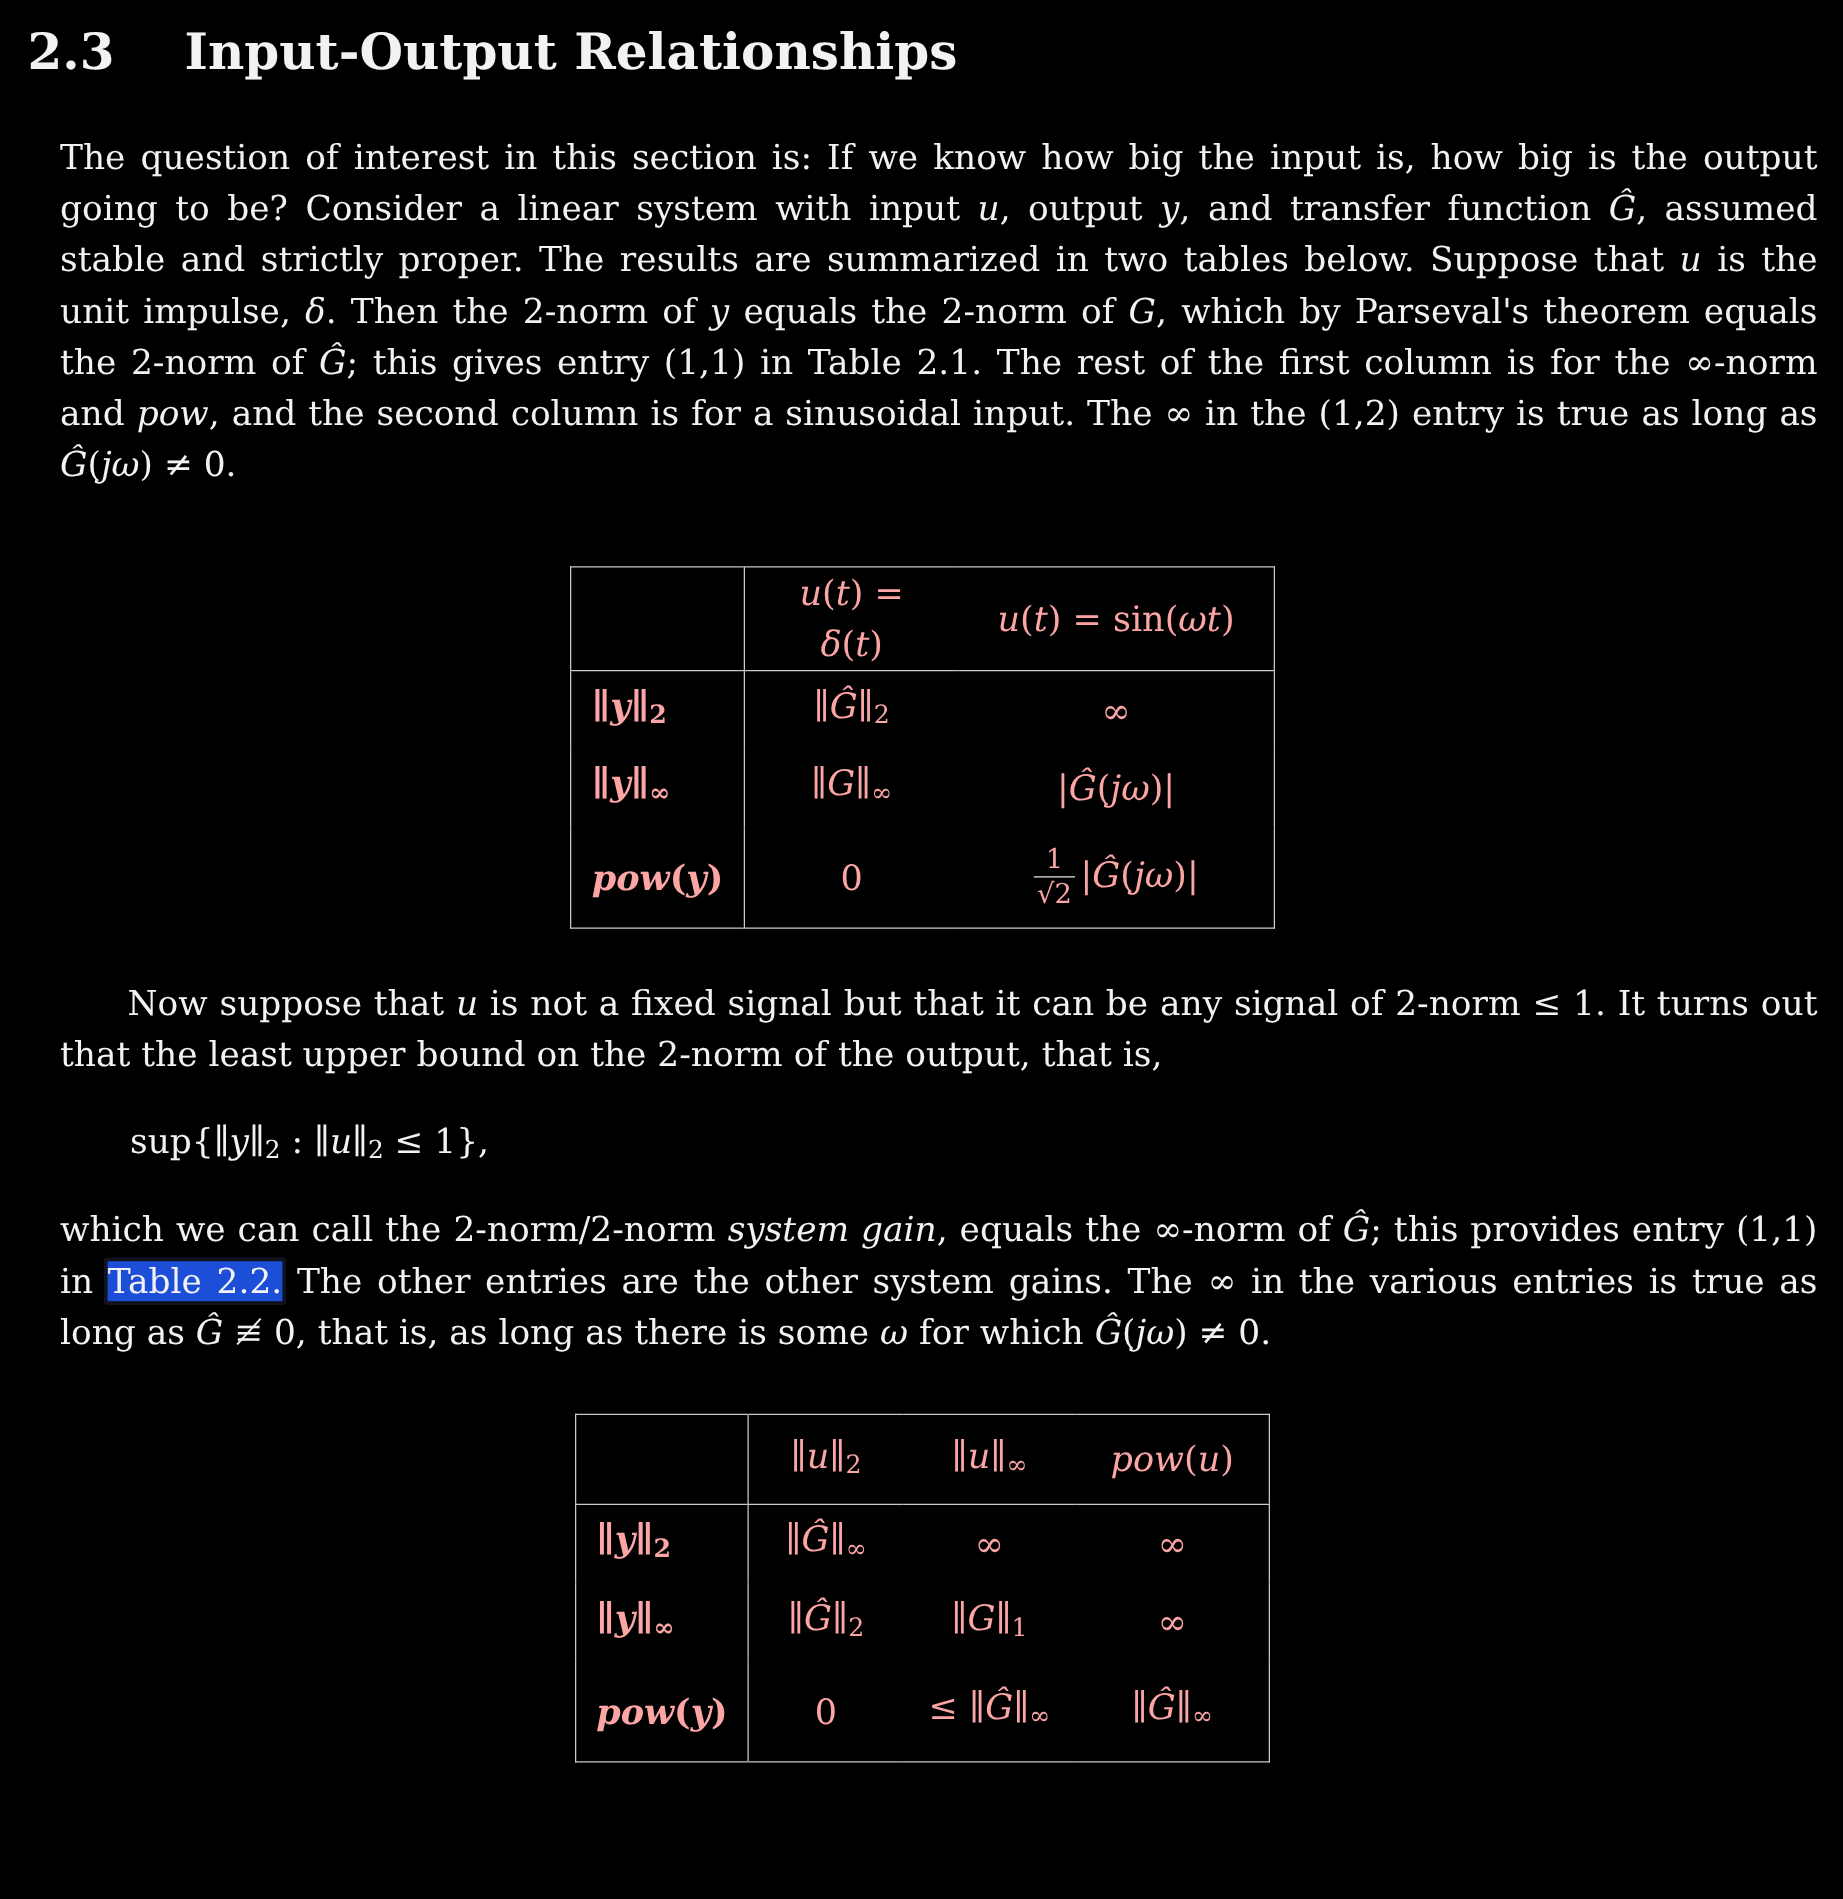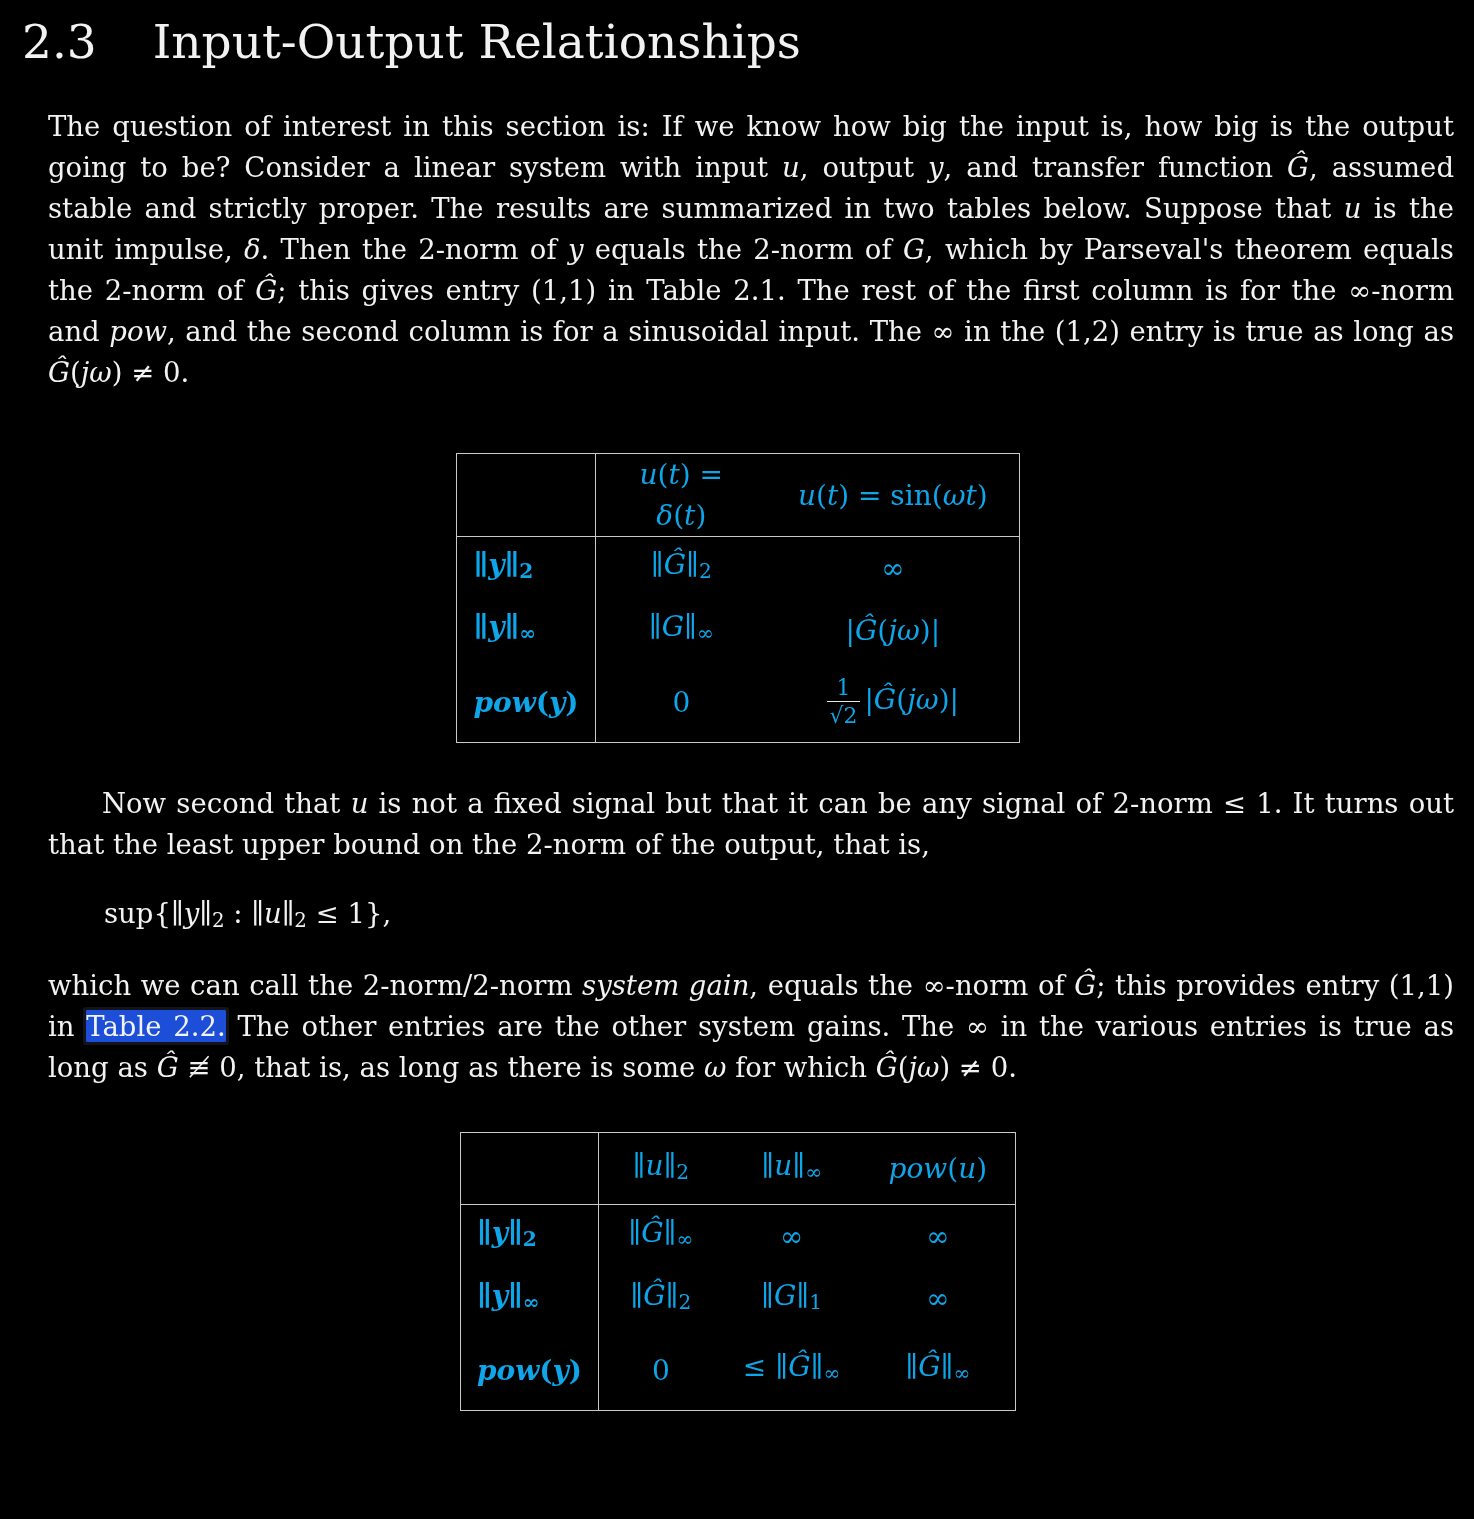--- a/index.html
+++ b/index.html
@@ -9,42 +9,42 @@
     min-height: 1519px;
     box-sizing: border-box;
     background: #000;
     color: #f2f2f2;
     font-family: "DejaVu Serif", "DejaVu Sans", serif;
     font-size: 27.5px;
     line-height: 41px;
     padding: 16px 20px 10px 22px;
   }
   .heading {
-    font-weight: normal;
-    font-size: 47px;
+    font-weight: bold;
+    font-size: 40px;
     line-height: 48px;
     margin: 2px 0 40px 0;
   }
   .heading .num { display: inline-block; margin-right: 56px; }
   .para { text-align: justify; margin-left: 26px; }
   .p2 { margin-top: 40px; text-indent: 54px; }
   .equation { margin: 28px 0 24px 82px; }
   .it { font-style: italic; }
   .sb { font-size: 0.72em; vertical-align: -0.22em; }
   .hl {
     background: #1d4ed8;
     box-shadow: 0 0 0 3px #13131d;
     border-radius: 1px;
   }
   
   .mtable {
     border-collapse: collapse;
     margin: 0 auto;
     font-size: 28px;
-    color: #0ea5e9;
+    color: #fca5a5;
     border: 1.5px solid #c9c9c9;
   }
   .t1 { margin-top: 60px; }
   .t2 { margin-top: 44px; }
   .mtable td {
     padding: 0 16px;
     text-align: center;
     vertical-align: middle;
   }
   .mtable tr.hdr td { height: 71px; border-bottom: 1.5px solid #c9c9c9; }
@@ -109,21 +109,21 @@
         <td><span>0</span></td>
         <td><span class="frac">
               <span class="fn">1</span>
               <span class="fd">√2</span>
             </span><span>|</span><span class="it">Ĝ</span><span>(</span><span class="it">jω</span><span>)|</span></td>
       </tr>
     </tbody>
   </table>
 
 
-  <div class="para p2"><span>Now second that </span><span class="it">u</span><span> is not a fixed signal but that it can be any signal of 2-norm ≤ 1. It turns out that the least upper bound on the 2-norm of the output, that is,</span></div>
+  <div class="para p2"><span>Now suppose that </span><span class="it">u</span><span> is not a fixed signal but that it can be any signal of 2-norm ≤ 1. It turns out that the least upper bound on the 2-norm of the output, that is,</span></div>
 
   <div class="equation"><span>sup{</span><span>∥</span><span class="it">y</span><span>∥</span><span class="sb">2</span><span> : </span><span>∥</span><span class="it">u</span><span>∥</span><span class="sb">2</span><span> ≤ 1},</span></div>
 
   <div class="para"><span>which we can call the 2-norm/2-norm </span><span class="it">system gain</span><span>, equals the ∞-norm of </span><span class="it">Ĝ</span><span>; this provides entry (1,1) in </span><span class="hl">Table 2.2.</span><span> The other entries are the other system gains. The ∞ in the various entries is true as long as </span><span class="it">Ĝ</span><span> ≢ 0, that is, as long as there is some </span><span class="it">ω</span><span> for which </span><span class="it">Ĝ</span><span>(</span><span class="it">jω</span><span>) ≠ 0.</span></div>
 
   <table class="mtable t2">
     <colgroup>
       <col style="width:137px">
       <col style="width:124px">
       <col style="width:138px">

